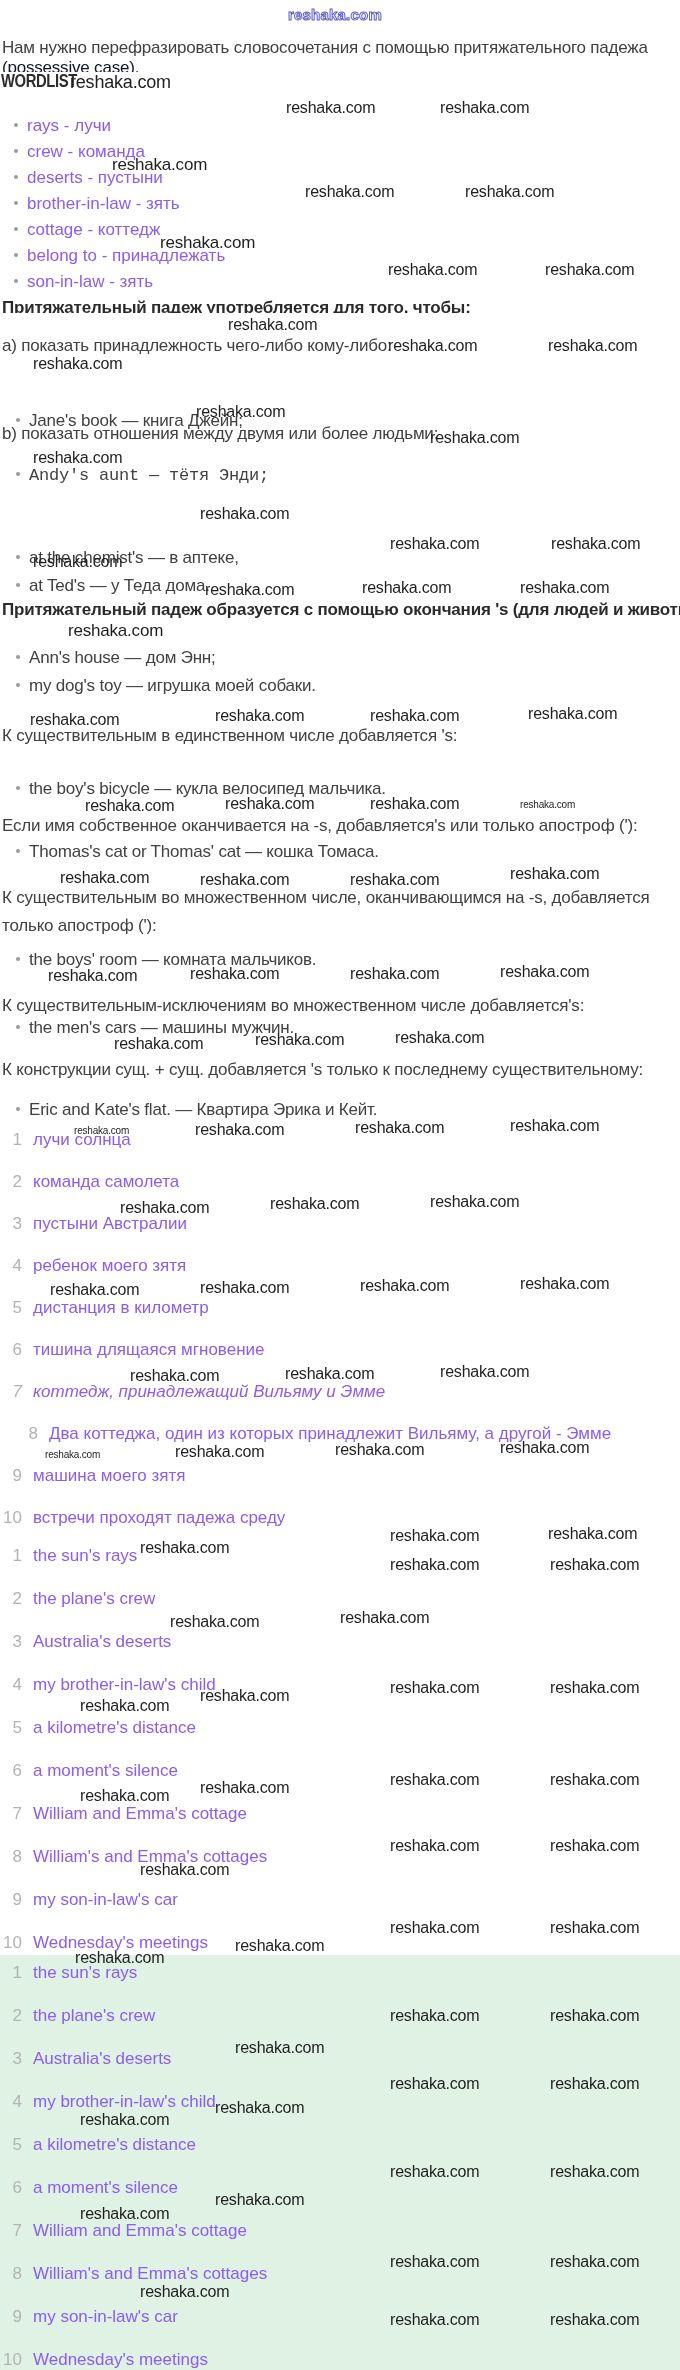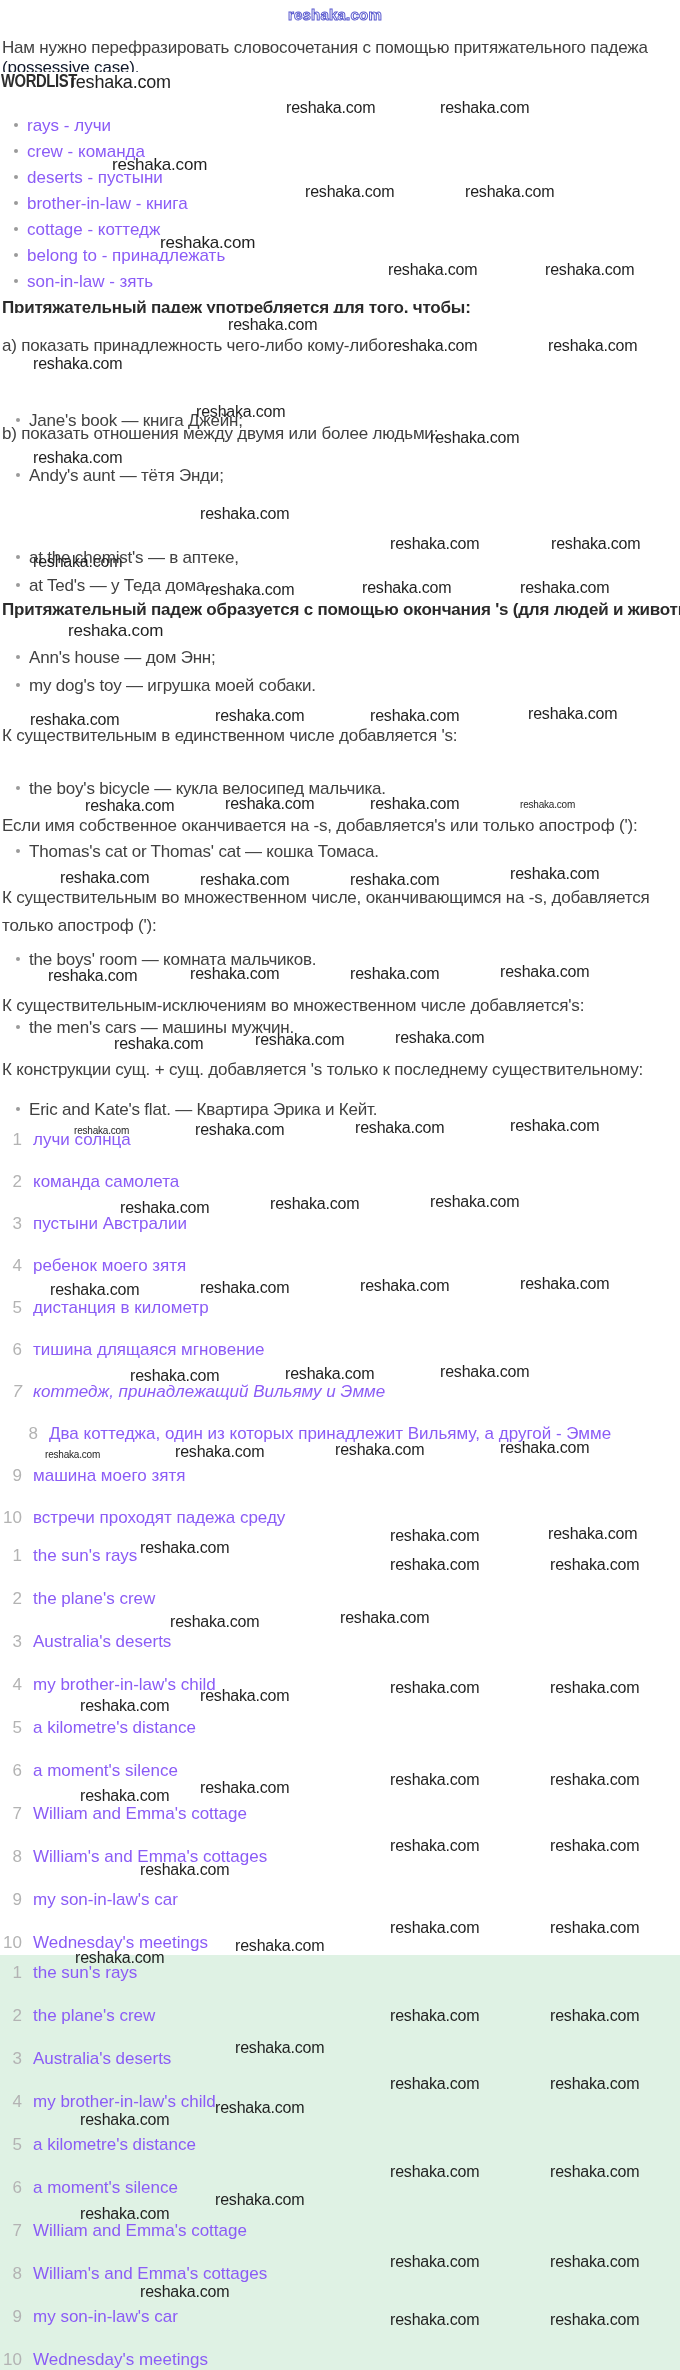--- a/index.html
+++ b/index.html
@@ -37,35 +37,35 @@
   <div class="wm-outline" style="left:288px;top:6px;">reshaka.com</div>
 
   <div class="ln" style="top:38px;">Нам нужно перефразировать словосочетания с помощью притяжательного падежа</div>
   <div class="ln clip faded" style="top:58px;height:14px;">(possessive case).</div>
 
   <div class="wordlist-title" style="top:70px;">WORDLIST</div>
   <div id="wordlist">
       <div class="row" style="top: 116px; left: 14px;"><span class="dot"></span><span class="txt">rays - лучи</span></div>
       <div class="row" style="top: 142px; left: 14px;"><span class="dot"></span><span class="txt">crew - команда</span></div>
       <div class="row" style="top: 168px; left: 14px;"><span class="dot"></span><span class="txt">deserts - пустыни</span></div>
-      <div class="row" style="top: 194px; left: 14px;"><span class="dot"></span><span class="txt">brother-in-law - книга</span></div>
+      <div class="row" style="top: 194px; left: 14px;"><span class="dot"></span><span class="txt">brother-in-law - зять</span></div>
       <div class="row" style="top: 220px; left: 14px;"><span class="dot"></span><span class="txt">cottage - коттедж</span></div>
       <div class="row" style="top: 246px; left: 14px;"><span class="dot"></span><span class="txt">belong to - принадлежать</span></div>
       <div class="row" style="top: 272px; left: 14px;"><span class="dot"></span><span class="txt">son-in-law - зять</span></div>
     </div>
 
   <div class="ln bold clip" style="top:300px;height:13px;line-height:16px;">Притяжательный падеж употребляется для того, чтобы:</div>
 
   <div class="ln" style="top:336px;">a) показать принадлежность чего-либо кому-либо:</div>
   <div class="ln bullet" style="top:374px;margin-top:37px;">
     <span class="dot"></span><span>Jane's book — книга Джейн;</span>
   </div>
 
   <div class="ln" style="top:424px;">b) показать отношения между двумя или более людьми:</div>
-  <div class="ln bullet" style="top:466px;">
+  <div class="ln bullet" style="top:466px;font-family:Liberation Mono, monospace;">
     <span class="dot"></span><span>Andy's aunt — тётя Энди;</span>
   </div>
 
   <div class="ln bullet" style="top:548px;">
     <span class="dot"></span><span>at the chemist's — в аптеке,</span>
   </div>
   <div class="ln bullet" style="top:576px;">
     <span class="dot"></span><span>at Ted's — у Теда дома.</span>
   </div>
 

